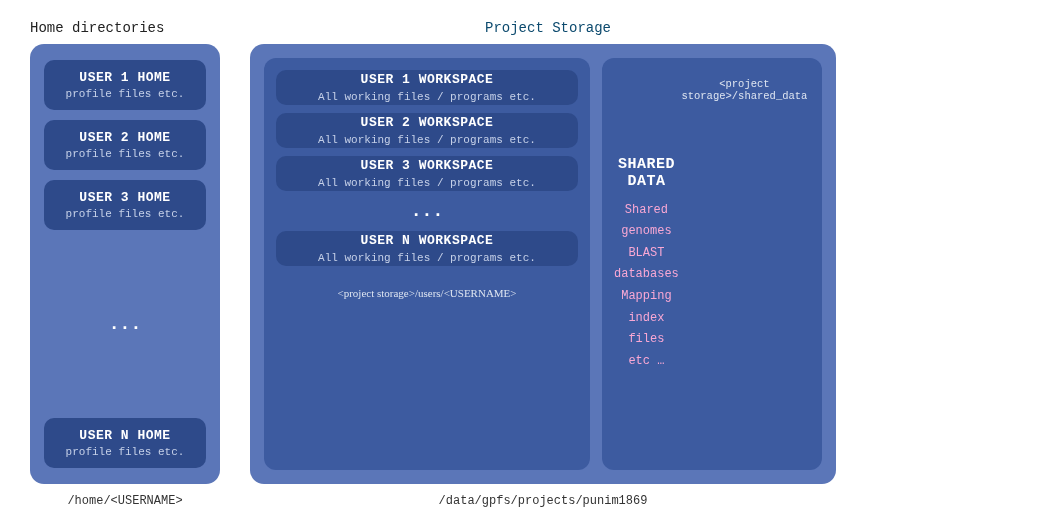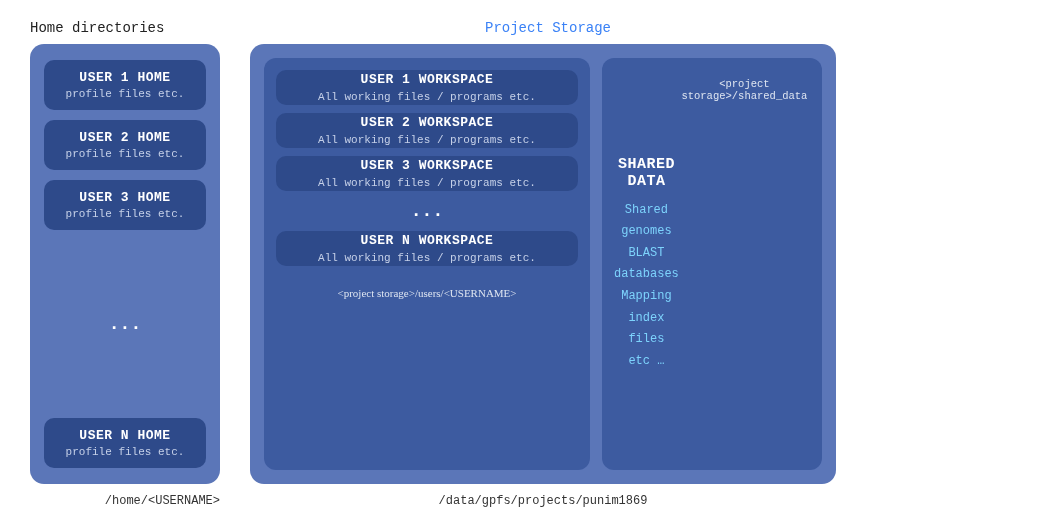--- a/index.html
+++ b/index.html
@@ -30,21 +30,21 @@
     .home-header {
       width: 200px;
       font-size: 14px;
       color: #222;
       text-align: left;
     }
 
     .project-header {
       flex: 1;
       font-size: 14px;
-      color: #3b82f6;
+      color: #0c4a6e;
       text-align: center;
       margin-left: 30px;
     }
 
     .main-row {
       display: flex;
       flex-direction: row;
       flex: 1;
       gap: 0;
     }
@@ -174,21 +174,21 @@
     .shared-data-title {
       font-size: 15px;
       font-weight: bold;
       color: #fff;
       letter-spacing: 0.5px;
       margin-bottom: 10px;
     }
 
     .shared-data-items {
       font-size: 12px;
-      color: #7dd3fc;
+      color: #f9a8d4;
       line-height: 1.8;
     }
 
     .shared-path-label {
       font-size: 10.5px;
       color: #dde4f0;
       text-align: center;
       margin-top: 4px;
       font-family: 'Courier New', Courier, monospace;
     }
@@ -196,21 +196,21 @@
     .bottom-labels {
       display: flex;
       flex-direction: row;
       margin-top: 10px;
     }
 
     .home-bottom-label {
       width: 190px;
       font-size: 12px;
       color: #333;
-      text-align: right;
+      text-align: center;
       font-family: 'Courier New', Courier, monospace;
     }
 
     .project-bottom-label {
       flex: 1;
       font-size: 12px;
       color: #333;
       text-align: center;
       margin-left: 30px;
       font-family: 'Courier New', Courier, monospace;

